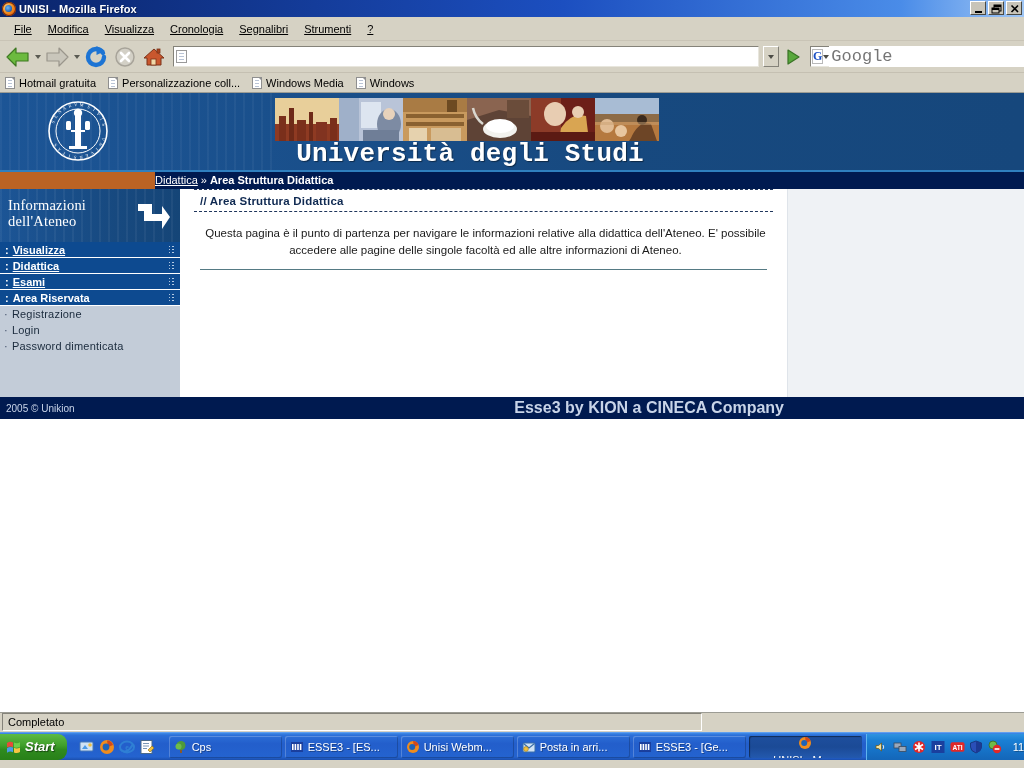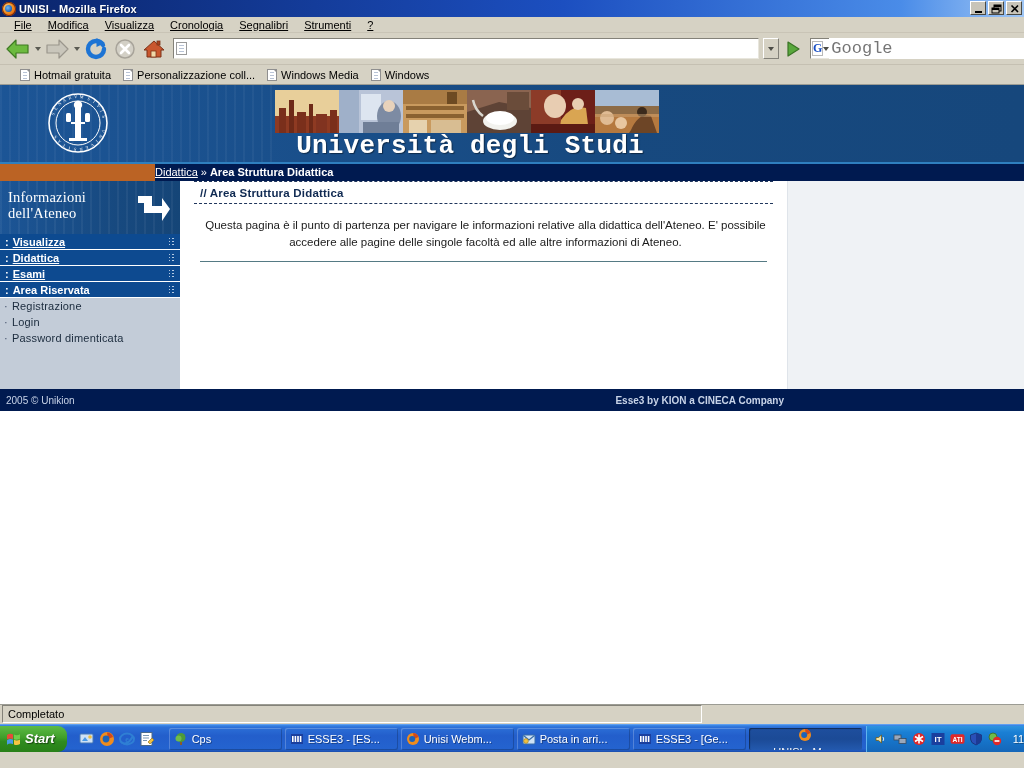--- a/index.html
+++ b/index.html
@@ -40,21 +40,21 @@
     width: 16px; height: 14px;
     background: #c8c4b8;
     border: 1px solid;
     border-color: #ffffff #4a4a44 #4a4a44 #ffffff;
     position: relative;
     cursor: default;
   }
 
   
   #menubar {
-    height: 16px; background: #d6d2c4;
+    height: 24px; background: #d6d2c4;
     display: flex; align-items: center; padding-left: 6px;
     border-bottom: 1px solid #c9c4b6;
   }
   #menubar .mi { font-size: 11px; color: #000; padding: 2px 8px; cursor: default; }
   #menubar .mi u { text-decoration: underline; }
 
   
   #navbar {
     height: 32px; background: #d6d2c4; display: flex; align-items: center;
     padding: 0 4px; gap: 1px;
@@ -86,21 +86,21 @@
   .glogo { width: 14px; height: 15px; border:1px solid #b9b9b9; display:flex;align-items:center;justify-content:center;
            font-family:"Liberation Serif",serif; font-weight:bold; font-size:12px; color:#1a4fc4; background:#fff; }
   .gdrop{width:10px;height:15px;display:flex;align-items:center;justify-content:center;cursor:default;}
   .gdrop i{width:0;height:0;border-left:3px solid transparent;border-right:3px solid transparent;border-top:4px solid #4c4c46;}
   #searchinput{border:0;outline:0;flex:1;font-size:17px;color:#999;font-family:Liberation Mono, monospace;}
   .magn{width:18px;height:18px;display:flex;align-items:center;justify-content:center;cursor:default;}
 
   
   #bookmarks {
     height: 20px; background: #d6d2c4; display: flex; align-items: center;
-    padding-left: 15px; gap: 2px; border-bottom: 1px solid #9c9c94;
+    padding-left: 0; gap: 2px; border-bottom: 1px solid #9c9c94;
   }
   .bm { display: flex; align-items: center; gap: 4px; padding: 1px 5px; font-size: 11px; color: #000; cursor: default;}
   .bmico { width: 10px; height: 12px; background: #fff; border: 1px solid #8f8f8f; position:relative; overflow:hidden;}
   .bmico::before{content:"";position:absolute;left:2px;top:2px;right:2px;height:1px;background:#b9c4d6;box-shadow:0 3px 0 #b9c4d6,0 6px 0 #b9c4d6;}
   .bmico::after{content:"";position:absolute;right:-1px;top:-1px;border-left:4px solid transparent;border-top:4px solid #8f8f8f;}
 
   
   #viewport { height: 619px; background: #fff; overflow: hidden; position: relative; }
 
   
@@ -185,21 +185,21 @@
     font-size: 11.5px; color: #1a1a1a; line-height: 17px;
     padding: 13px 2px 10px 6px; text-align: center;
   }
   #hr2 { border-top: 1px solid #557a84; margin: 0 6px; }
 
   #rightpane { width: 236px; background: #eff2f5; }
 
   
   #pagefoot { height: 22px; background: #001a50; display: flex; align-items: center; }
   #pagefoot .fl { color: #c8d4e8; font-size: 10px; padding-left: 6px; }
-  #pagefoot .fr { color: #c8d4e8; font-size: 10px; margin-left: auto; padding-right: 240px; font-weight: bold; }
+  #pagefoot .fr { color: #c8d4e8; font-size: 16px; margin-left: auto; padding-right: 240px; font-weight: bold; }
   #whitebelow { height: 339px; background: #fff; }
 
   
   #statusbar {
     height: 20px; background: #d6d2c4; border-top: 1px solid #9c9c94;
     display: flex; align-items: flex-end;
   }
   #statusbar .sbox {
     height: 18px; margin: 1px 2px; padding: 0 5px;
     border: 1px solid; border-color:#848279 #fff #fff #848279;

